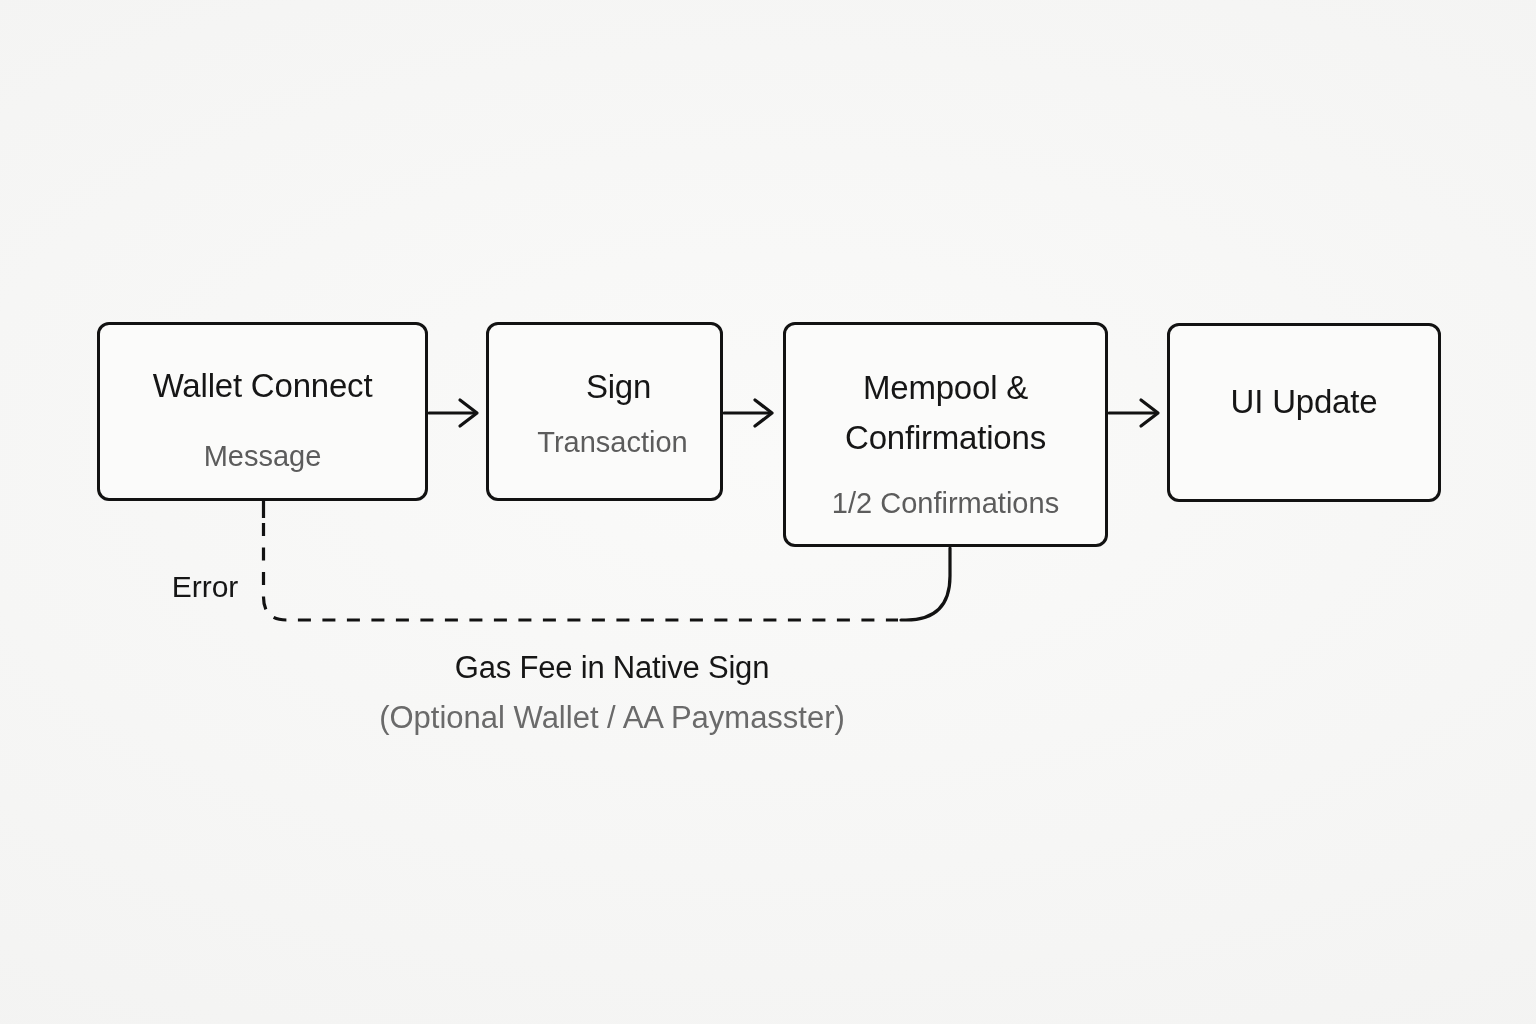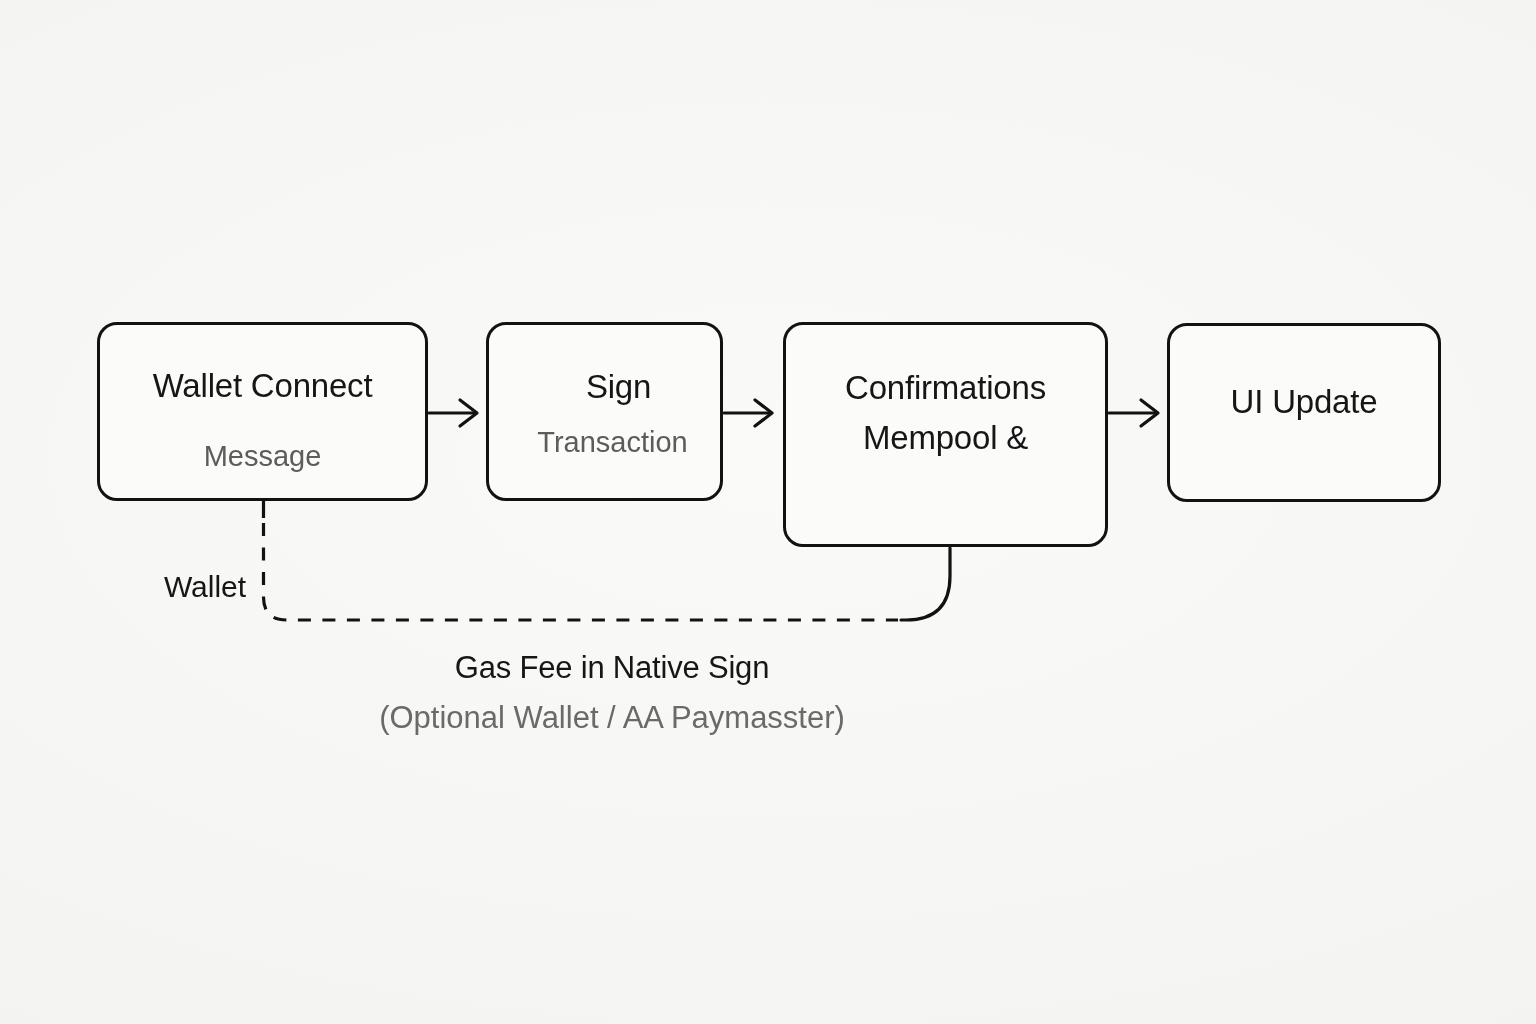--- a/index.html
+++ b/index.html
@@ -18,21 +18,21 @@
     position: absolute; left: 0; top: 0;
     width: 1536px; height: 1024px;
     pointer-events: none;
     color: var(--stroke, #121212);
   }
   .node {
     position: absolute;
     box-sizing: border-box;
     background: var(--node-fill, #fbfbfa);
     border: 3px solid var(--stroke, #121212);
-    border-radius: 20px;
+    border-radius: 12px;
   }
   .node-wallet  { left: 97px;  top: 322px; width: 331px; height: 179px; }
   .node-sign    { left: 486px; top: 322px; width: 237px; height: 179px; }
   .node-mempool { left: 783px; top: 322px; width: 325px; height: 225px; }
   .node-ui      { left: 1167px; top: 323px; width: 274px; height: 179px; }
   .node-title, .node-subtitle {
     position: absolute; left: 0; right: 0;
     text-align: center; white-space: nowrap;
   }
   .node-title {
@@ -114,29 +114,30 @@
     <div class="node-subtitle">Message</div>
   </div>
 
   <div class="node node-sign">
     <div class="node-title">Sign</div>
     <div class="node-subtitle">Transaction</div>
   </div>
 
   <div class="node node-mempool">
     <div class="node-title">
+      <div>Mempool &amp;</div>
       <div>Confirmations</div>
-      <div>Mempool &amp;</div>
     </div>
+    <div class="node-subtitle">1/2 Confirmations</div>
   </div>
 
   <div class="node node-ui">
     <div class="node-title">UI Update</div>
   </div>
 
-  <div class="edge-label">Wallet</div>
+  <div class="edge-label">Error</div>
 
   <div class="caption">
     <div class="caption-line1">Gas Fee in Native Sign</div>
     <div class="caption-line2">(Optional Wallet / AA Paymasster)</div>
   </div>
 
 </div>
 
 </body></html>

